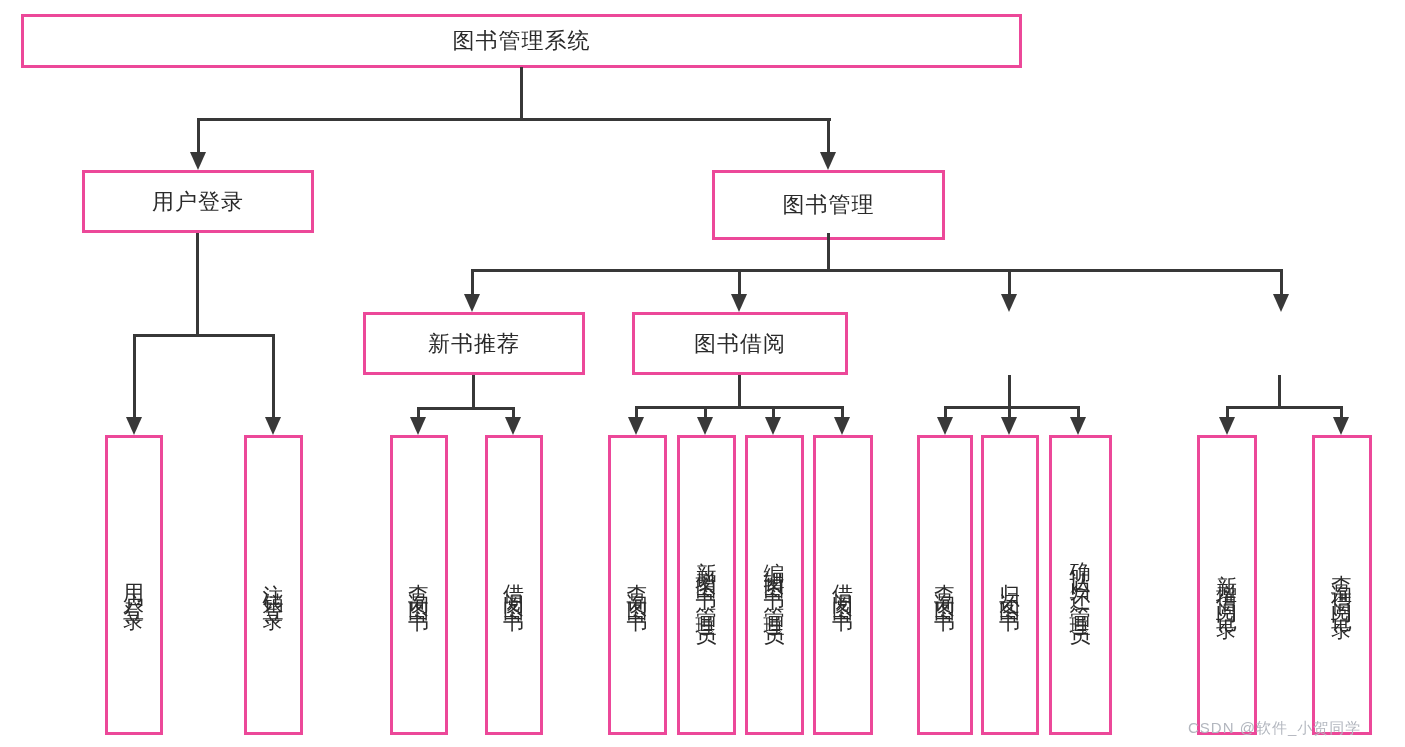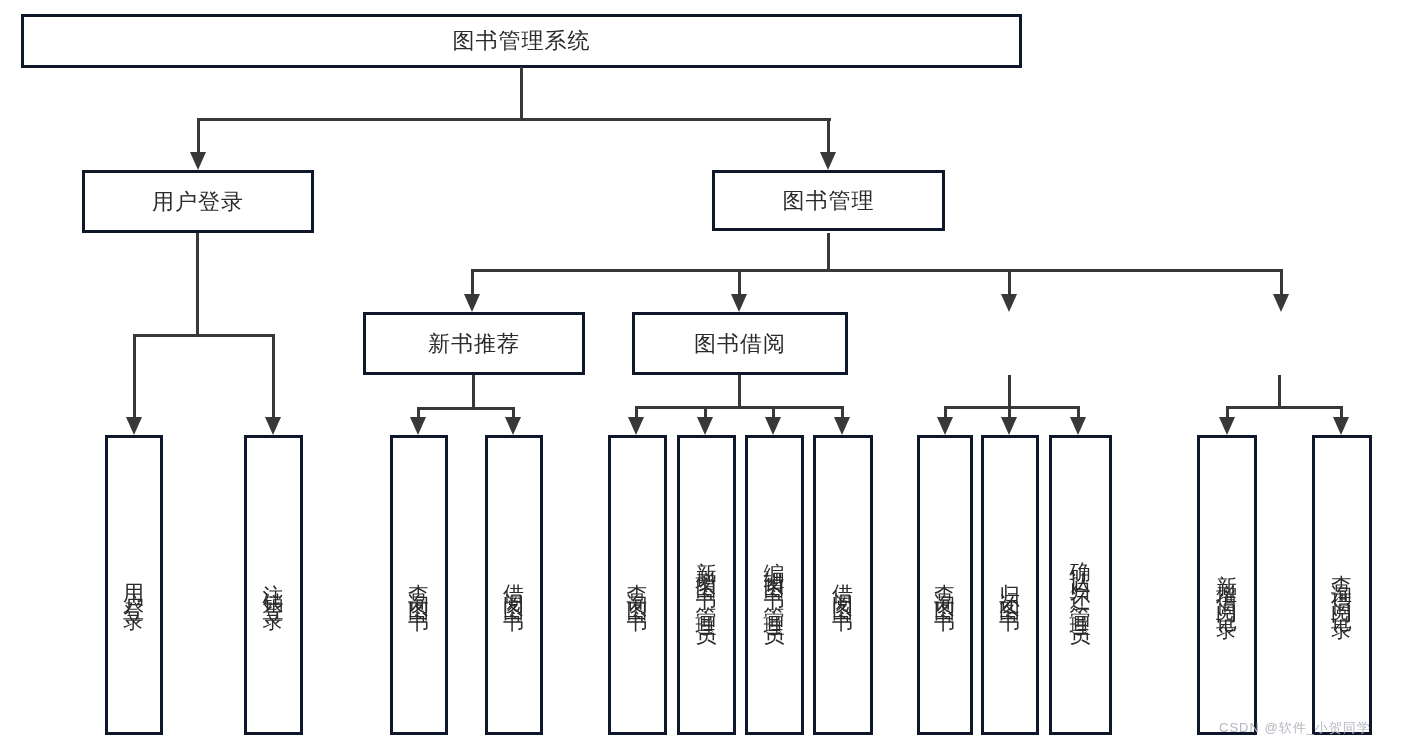--- a/index.html
+++ b/index.html
@@ -10,21 +10,21 @@
   }
   .canvas {
     position: relative;
     width: 1405px;
     height: 747px;
     background: #ffffff;
     overflow: hidden;
   }
   .node {
     position: absolute;
-    border: 3px solid #0f172a;
+    border: 3px solid #ec4899;
     background: #ffffff;
     display: flex;
     align-items: center;
     justify-content: center;
     color: #2a2a2a;
   }
   .h-node { font-size: 22px; letter-spacing: 1px; }
   .v-node .vtext {
     writing-mode: vertical-rl;
     text-orientation: mixed;
@@ -42,25 +42,24 @@
     width: 0;
     height: 0;
     border-left: 8px solid transparent;
     border-right: 8px solid transparent;
     border-top: 18px solid #383838;
   }
   .watermark {
     position: absolute;
     left: 1188px;
     top: 719px;
-    font-size: 13px;
+    font-size: 15px;
     color: #b3b7bf;
     white-space: nowrap;
     letter-spacing: 1px;
-    margin-left: 31px;
   }
 </style>
 </head>
 <body>
 
 <div class="canvas">
 
   <div class="node h-node" style="left:21px; top:14px; width:1001px; height:54px;">
     <span>图书管理系统</span>
   </div>
@@ -68,21 +67,21 @@
   <div class="line" style="left:520px; top:67px; width:3px; height:53px;"></div>
   <div class="line" style="left:197px; top:118px; width:634px; height:3px;"></div>
   <div class="line" style="left:197px; top:118px; width:3px; height:37px;"></div>
   <div class="arrow" style="left:190px; top:152px;"></div>
   <div class="line" style="left:827px; top:118px; width:3px; height:37px;"></div>
   <div class="arrow" style="left:820px; top:152px;"></div>
 
   <div class="node h-node" style="left:82px; top:170px; width:232px; height:63px;">
     <span>用户登录</span>
   </div>
-  <div class="node h-node" style="left:712px; top:170px; width:233px; height:61px;">
+  <div class="node h-node" style="left:712px; top:170px; width:233px; height:70px;">
     <span>图书管理</span>
   </div>
 
   <div class="line" style="left:196px; top:233px; width:3px; height:104px;"></div>
   <div class="line" style="left:133px; top:334px; width:142px; height:3px;"></div>
   <div class="line" style="left:133px; top:334px; width:3px; height:86px;"></div>
   <div class="arrow" style="left:126px; top:417px;"></div>
   <div class="line" style="left:272px; top:334px; width:3px; height:86px;"></div>
   <div class="arrow" style="left:265px; top:417px;"></div>
 

